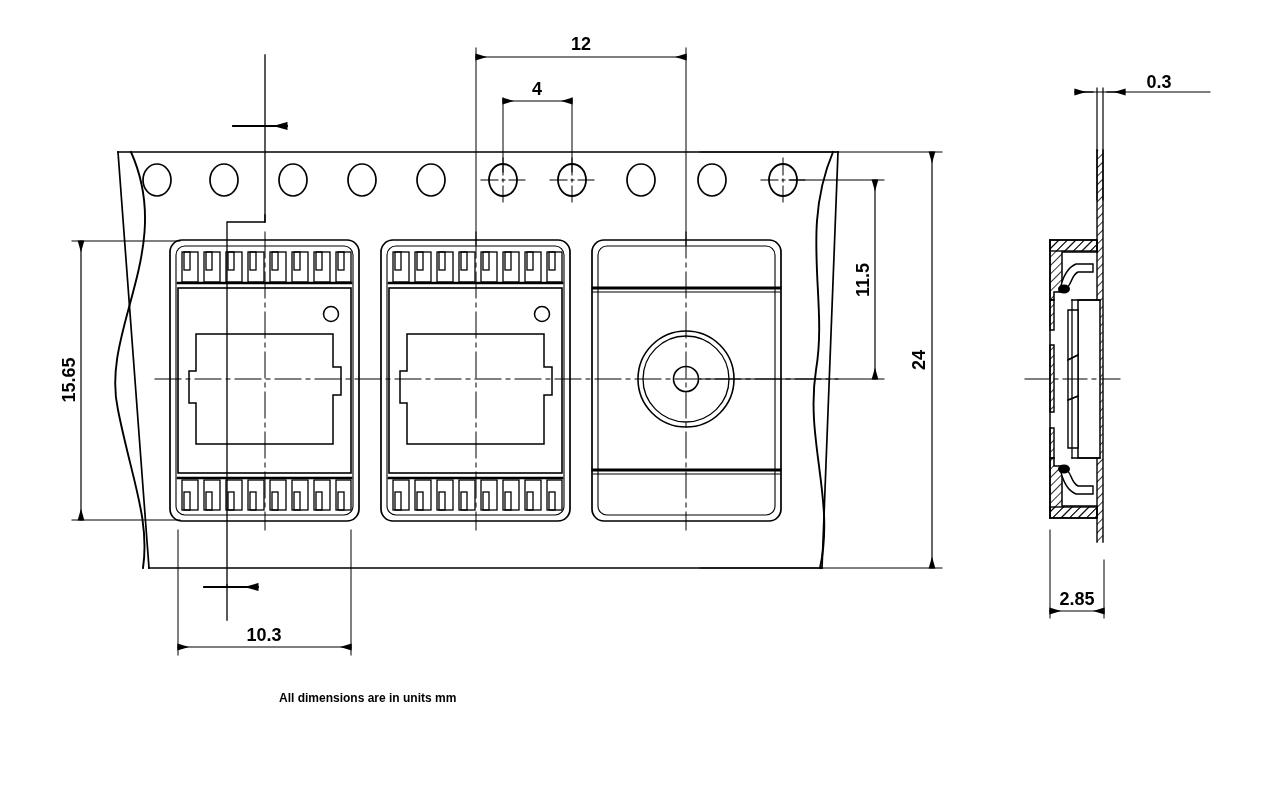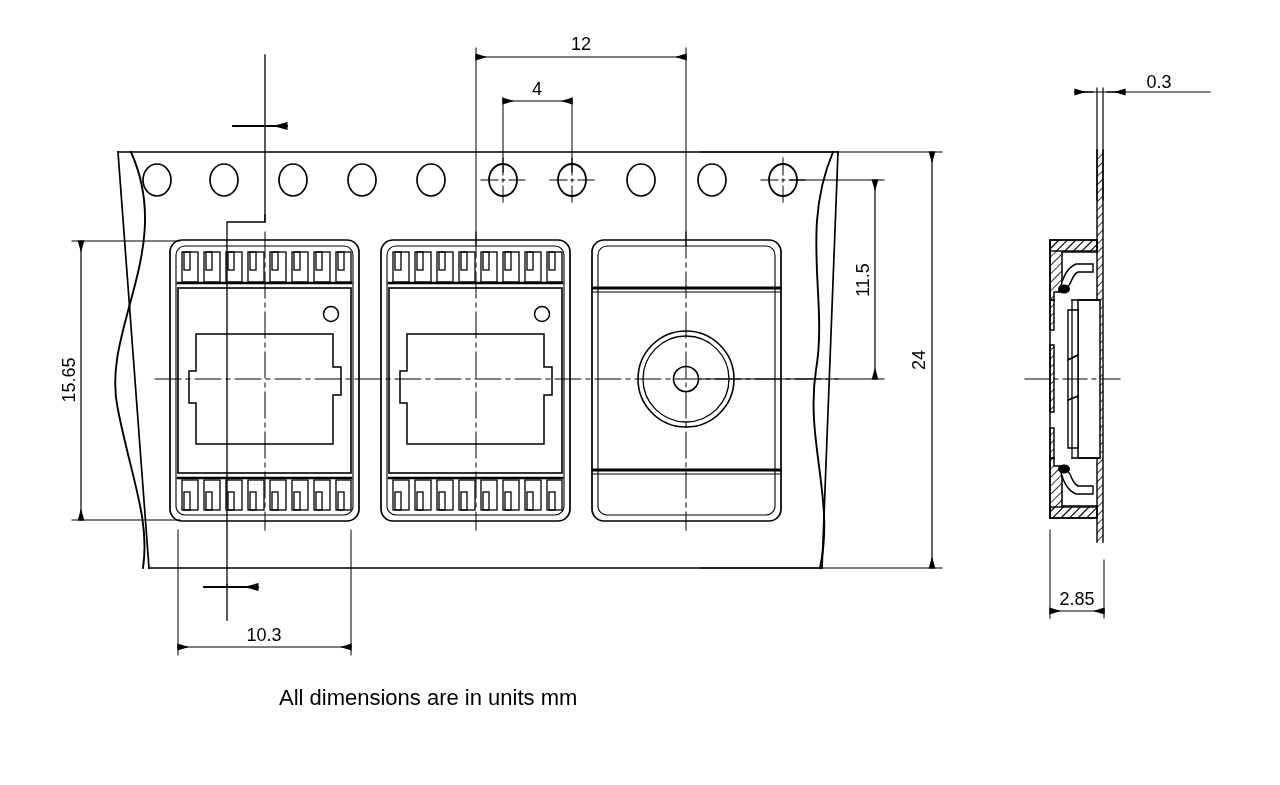--- a/index.html
+++ b/index.html
@@ -1,21 +1,21 @@
 <!DOCTYPE html>
 <html><head>
 <meta charset="utf-8">
 <style>
   html,body{margin:0;padding:0;background:#ffffff;}
   body{width:1280px;height:785px;overflow:hidden;
        font-family:"Liberation Sans",sans-serif;color:#000;}
-  #stage{position:relative;width:1280px;height:785px;}
+  #stage{position:relative;width:1280px;height:785px;font-weight:bold;}
   svg#drawing{position:absolute;left:0;top:0;width:1280px;height:785px;}
   .notes{position:absolute;left:279px;top:680px;width:760px;}
-  .note-line{font-size:22px;line-height:36px;color:#000;white-space:nowrap;}
+  .note-line{font-size:12px;line-height:36px;color:#000;white-space:nowrap;}
   .note-line .sym{display:inline-block;vertical-align:-4px;margin:0 1px;}
   text{font-family:"Liberation Sans",sans-serif;fill:#000;}
   .dimtext{font-size:18px;}
 </style>
 </head>
 <body>
 
 <div id="stage">
 
 <svg id="drawing" viewBox="0 0 1280 785">

